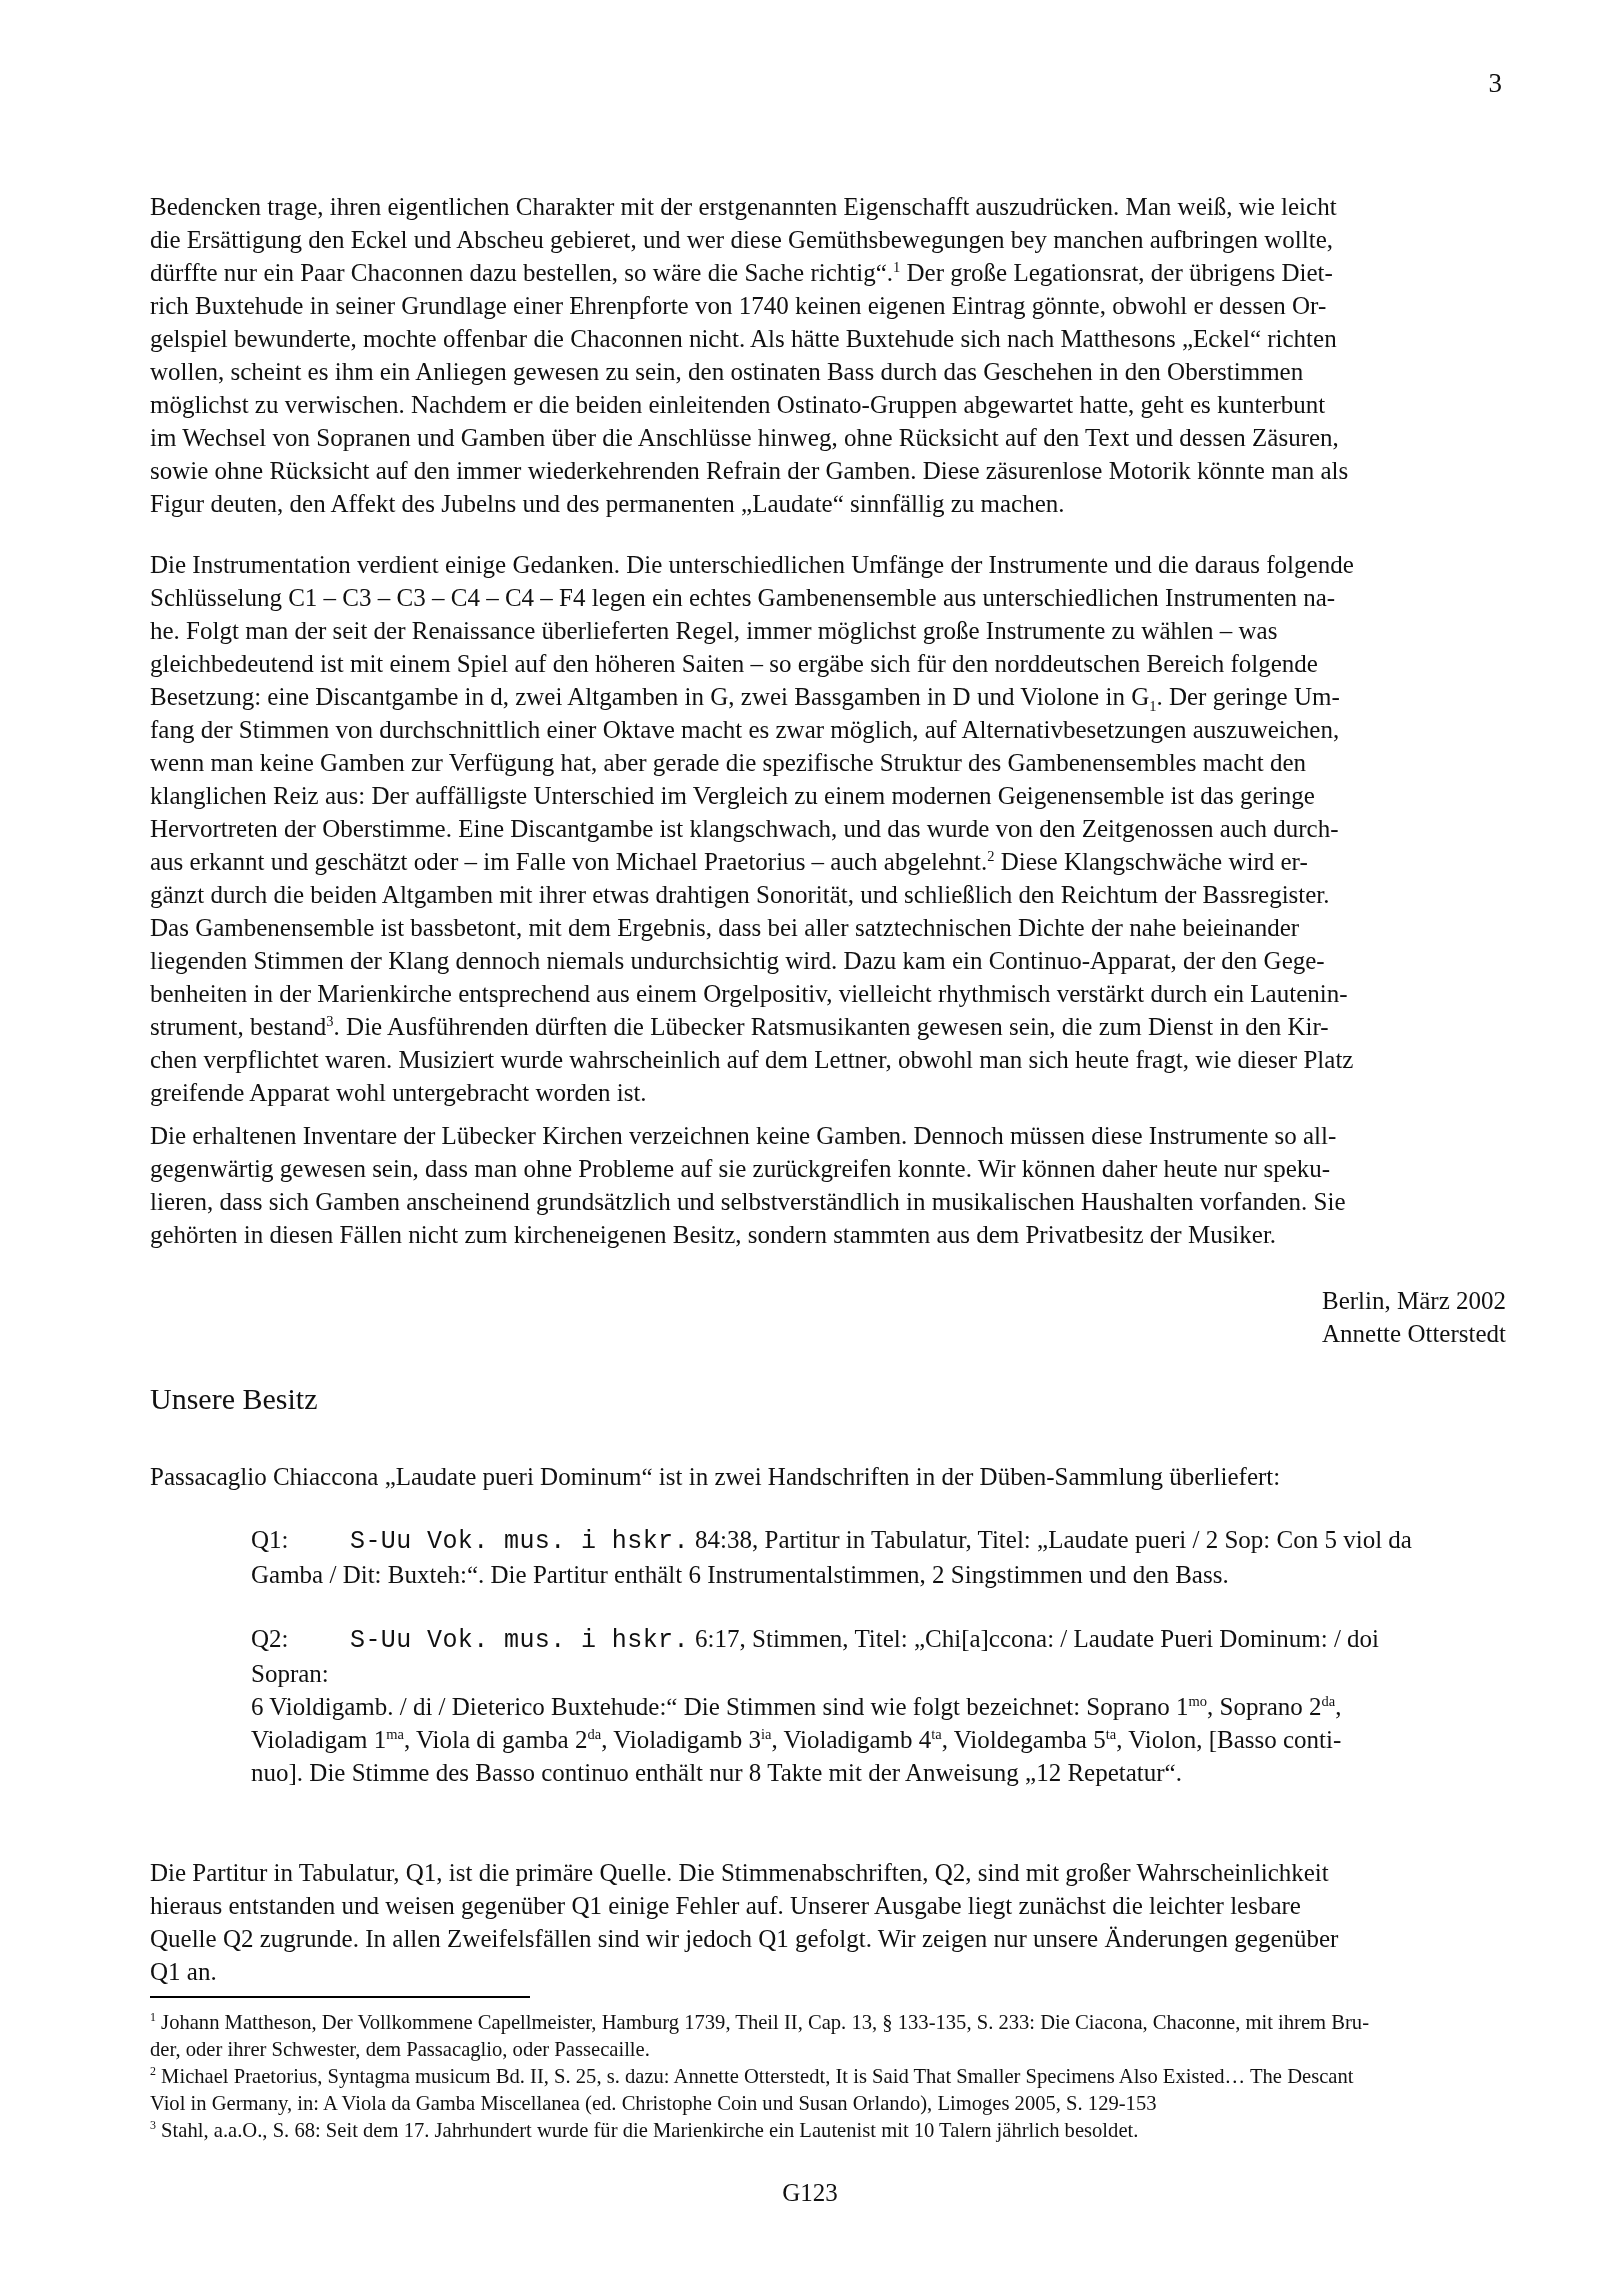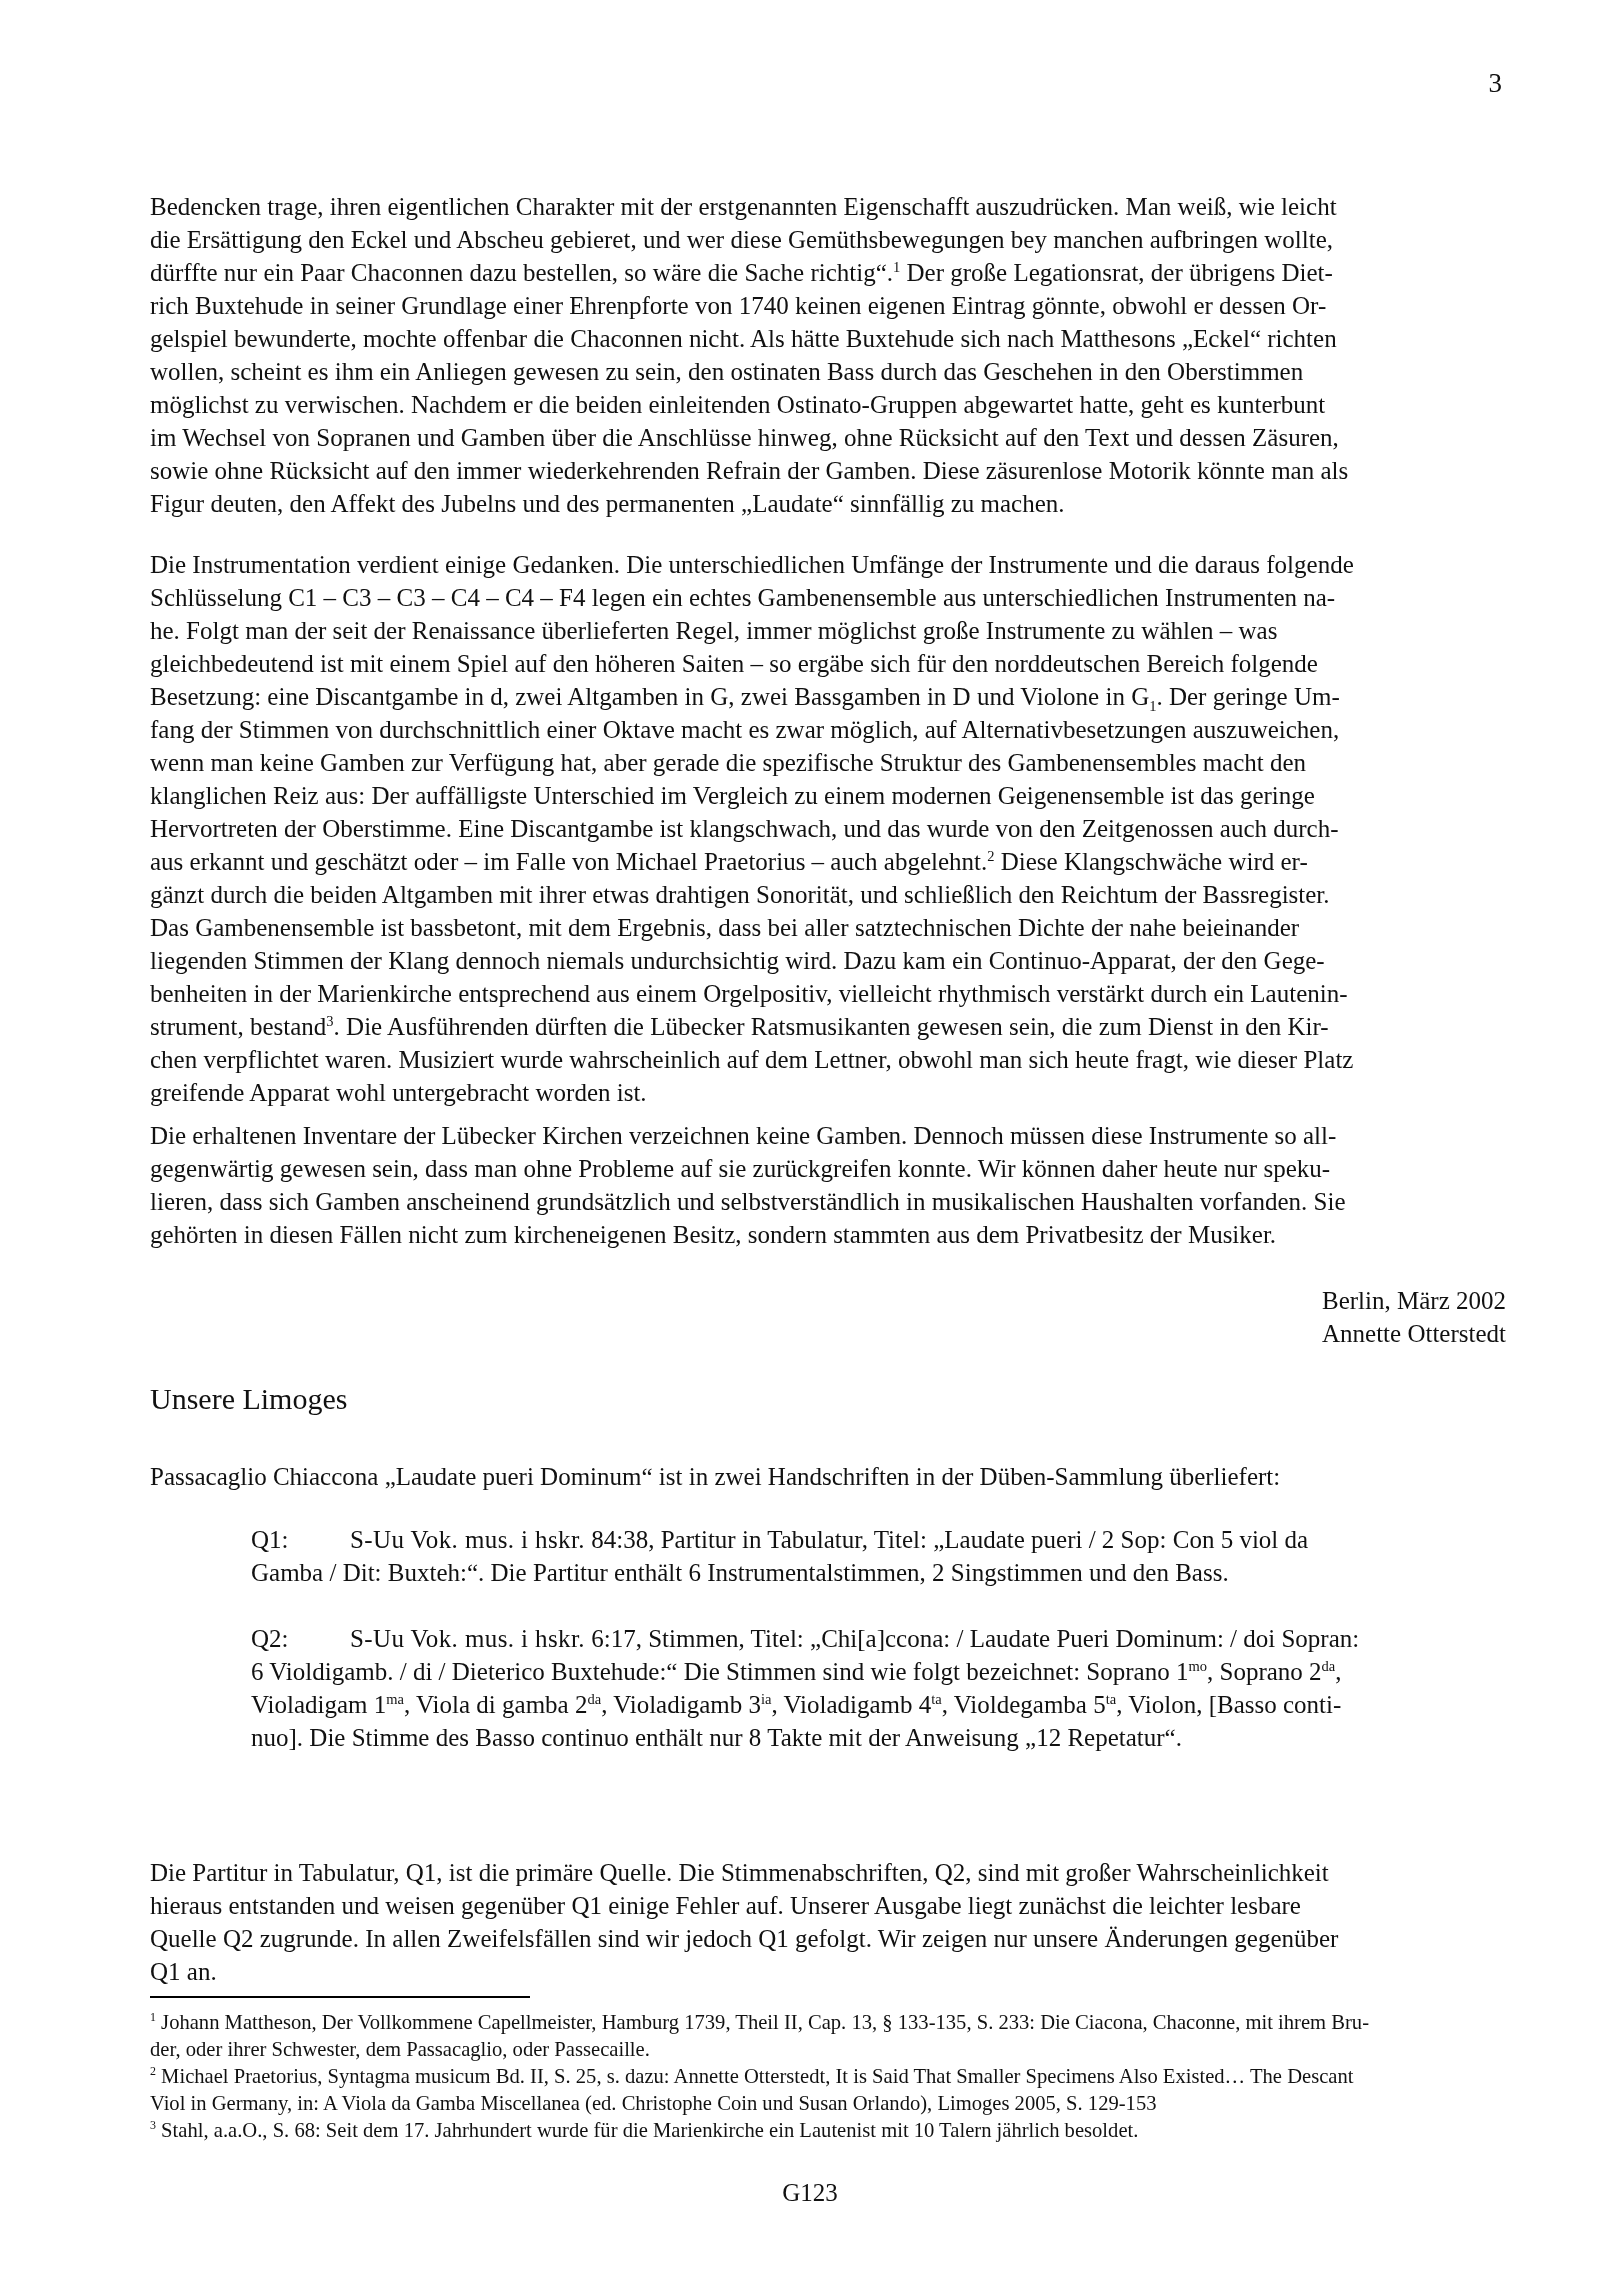--- a/index.html
+++ b/index.html
@@ -26,41 +26,41 @@
   .q1 { top: 1523px; }
   .q2 { top: 1622px; }
   .qlabel { position: absolute; left: 0; top: 0; text-indent: 0; }
   .closing { top: 1856px; }
   .footnotes { position: absolute; top: 1996px; left: 150px; right: 125px; }
   .fn-rule { width: 380px; height: 0; border-top: 2.7px solid #000000; margin: 0 0 10.7px 0; }
   .fn { font-size: 20.6px; line-height: 27px; margin: 0; }
   .footer { position: absolute; top: 2178px; left: 0; right: 0; text-align: center; font-size: 25px; line-height: 30px; }
   sup { font-size: 0.58em; line-height: 0; vertical-align: super; }
   sub { font-size: 0.58em; line-height: 0; vertical-align: sub; }
-  .sig { font-family: Liberation Serif, serif; letter-spacing: 0.4px; }
+  .sig { font-family: Liberation Mono, monospace; letter-spacing: 0.4px; }
 </style>
 </head>
 <body>
 
 <div class="page">
 
   <div class="pageno">3</div>
 
   <p class="abs body-text p1">Bedencken trage, ihren eigentlichen Charakter mit der erstgenannten Eigenschafft auszudrücken. Man weiß, wie leicht<br>die Ersättigung den Eckel und Abscheu gebieret, und wer diese Gemüthsbewegungen bey manchen aufbringen wollte,<br>dürffte nur ein Paar Chaconnen dazu bestellen, so wäre die Sache richtig“.<sup>1</sup> Der große Legationsrat, der übrigens Diet-<br>rich Buxtehude in seiner Grundlage einer Ehrenpforte von 1740 keinen eigenen Eintrag gönnte, obwohl er dessen Or-<br>gelspiel bewunderte, mochte offenbar die Chaconnen nicht. Als hätte Buxtehude sich nach Matthesons „Eckel“ richten<br>wollen, scheint es ihm ein Anliegen gewesen zu sein, den ostinaten Bass durch das Geschehen in den Oberstimmen<br>möglichst zu verwischen. Nachdem er die beiden einleitenden Ostinato-Gruppen abgewartet hatte, geht es kunterbunt<br>im Wechsel von Sopranen und Gamben über die Anschlüsse hinweg, ohne Rücksicht auf den Text und dessen Zäsuren,<br>sowie ohne Rücksicht auf den immer wiederkehrenden Refrain der Gamben. Diese zäsurenlose Motorik könnte man als<br>Figur deuten, den Affekt des Jubelns und des permanenten „Laudate“ sinnfällig zu machen.</p>
 
   <p class="abs body-text p2">Die Instrumentation verdient einige Gedanken. Die unterschiedlichen Umfänge der Instrumente und die daraus folgende<br>Schlüsselung C1 – C3 – C3 – C4 – C4 – F4 legen ein echtes Gambenensemble aus unterschiedlichen Instrumenten na-<br>he. Folgt man der seit der Renaissance überlieferten Regel, immer möglichst große Instrumente zu wählen – was<br>gleichbedeutend ist mit einem Spiel auf den höheren Saiten – so ergäbe sich für den norddeutschen Bereich folgende<br>Besetzung: eine Discantgambe in d, zwei Altgamben in G, zwei Bassgamben in D und Violone in G<sub>1</sub>. Der geringe Um-<br>fang der Stimmen von durchschnittlich einer Oktave macht es zwar möglich, auf Alternativbesetzungen auszuweichen,<br>wenn man keine Gamben zur Verfügung hat, aber gerade die spezifische Struktur des Gambenensembles macht den<br>klanglichen Reiz aus: Der auffälligste Unterschied im Vergleich zu einem modernen Geigenensemble ist das geringe<br>Hervortreten der Oberstimme. Eine Discantgambe ist klangschwach, und das wurde von den Zeitgenossen auch durch-<br>aus erkannt und geschätzt oder – im Falle von Michael Praetorius – auch abgelehnt.<sup>2</sup> Diese Klangschwäche wird er-<br>gänzt durch die beiden Altgamben mit ihrer etwas drahtigen Sonorität, und schließlich den Reichtum der Bassregister.<br>Das Gambenensemble ist bassbetont, mit dem Ergebnis, dass bei aller satztechnischen Dichte der nahe beieinander<br>liegenden Stimmen der Klang dennoch niemals undurchsichtig wird. Dazu kam ein Continuo-Apparat, der den Gege-<br>benheiten in der Marienkirche entsprechend aus einem Orgelpositiv, vielleicht rhythmisch verstärkt durch ein Lautenin-<br>strument, bestand<sup>3</sup>. Die Ausführenden dürften die Lübecker Ratsmusikanten gewesen sein, die zum Dienst in den Kir-<br>chen verpflichtet waren. Musiziert wurde wahrscheinlich auf dem Lettner, obwohl man sich heute fragt, wie dieser Platz<br>greifende Apparat wohl untergebracht worden ist.</p>
 
   <p class="abs body-text p3">Die erhaltenen Inventare der Lübecker Kirchen verzeichnen keine Gamben. Dennoch müssen diese Instrumente so all-<br>gegenwärtig gewesen sein, dass man ohne Probleme auf sie zurückgreifen konnte. Wir können daher heute nur speku-<br>lieren, dass sich Gamben anscheinend grundsätzlich und selbstverständlich in musikalischen Haushalten vorfanden. Sie<br>gehörten in diesen Fällen nicht zum kircheneigenen Besitz, sondern stammten aus dem Privatbesitz der Musiker.</p>
 
   <div class="abs signoff">
     <div>Berlin, März 2002</div>
     <div>Annette Otterstedt</div>
   </div>
 
-  <h2 class="abs heading">Unsere Limoges</h2>
+  <h2 class="abs heading">Unsere Besitz</h2>
 
   <p class="abs body-text intro">Passacaglio Chiaccona „Laudate pueri Dominum“ ist in zwei Handschriften in der Düben-Sammlung überliefert:</p>
 
   <div class="qblock q1">
     <span class="qlabel">Q1:</span>
     <span><span class="sig">S-Uu Vok. mus. i hskr.</span> 84:38, Partitur in Tabulatur, Titel: „Laudate pueri / 2 Sop: Con 5 viol da<br>Gamba / Dit: Buxteh:“. Die Partitur enthält 6 Instrumentalstimmen, 2 Singstimmen und den Bass.</span>
   </div>
 
   <div class="qblock q2">
     <span class="qlabel">Q2:</span>

